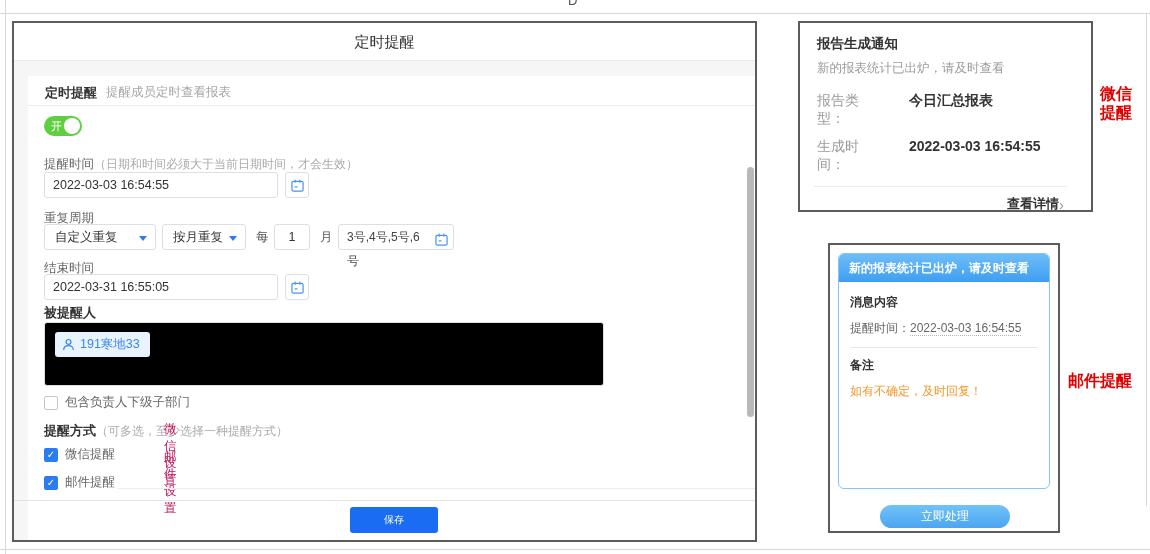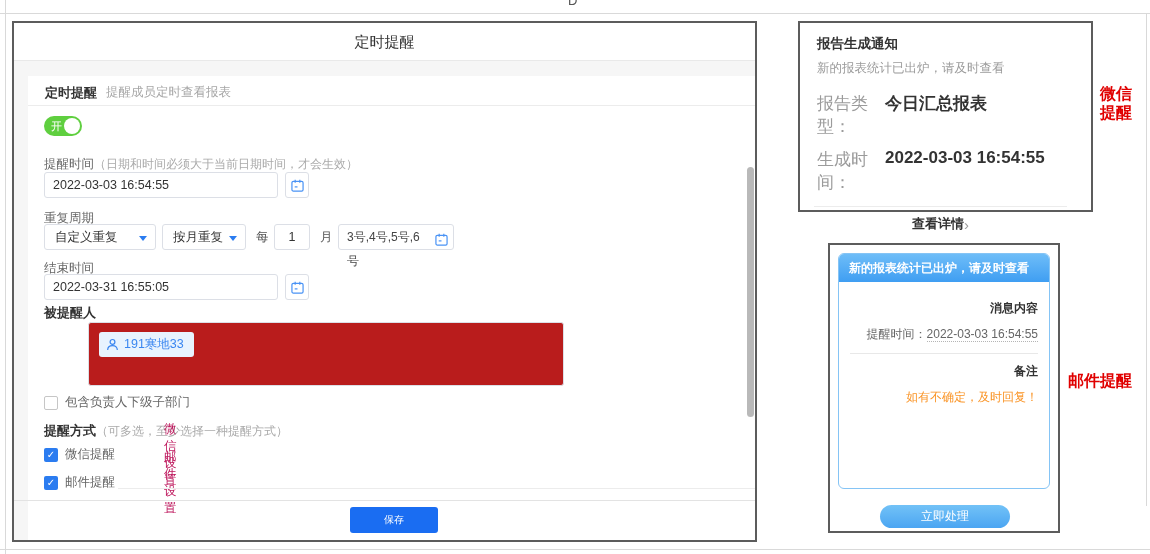--- a/index.html
+++ b/index.html
@@ -42,22 +42,22 @@
   .select { position:absolute; height:26px; border:1px solid #dcdfe6; border-radius:3px; background:#fff;
     font-size:12.5px; color:#333; line-height:24px; padding:0 22px 0 10px; }
   .select .caret { position:absolute; right:8px; top:11px; width:0; height:0;
     border-left:4px solid transparent; border-right:4px solid transparent; border-top:5px solid #2b7cf0; }
   .inline-label { position:absolute; font-size:12.5px; color:#555; line-height:26px; }
 
   .days-box { position:absolute; height:26px; border:1px solid #dcdfe6; border-radius:3px; background:#fff;
     font-size:12px; color:#444; line-height:24px; padding:0 26px 0 8px; }
   .days-box .cal { position:absolute; right:5px; top:5px; }
 
-  .member-box { position:absolute; left:16px; top:246px; width:476px; height:64px;
-    border:1px solid #dcdfe6; border-radius:3px; background:#b91c1c;margin-left:44px; }
+  .member-box { position:absolute; left:16px; top:246px; width:560px; height:64px;
+    border:1px solid #dcdfe6; border-radius:3px; background:#000000; }
   .member-tag { position:absolute; left:10px; top:9px; background:#e8f3fe; border-radius:3px;
     padding:4px 10px 4px 7px; font-size:12.5px; color:#3a86f0; display:flex; align-items:center; gap:5px; }
 
   .check-row { position:absolute; left:16px; display:flex; align-items:center; gap:7px; font-size:12.5px; color:#666; }
   .cbx { width:14px; height:14px; border-radius:2px; display:flex; align-items:center; justify-content:center; }
   .cbx.empty { border:1px solid #c6c6c6; background:#fff; }
   .cbx.checked { background:#2b7cf0; color:#fff; font-size:10px; font-weight:bold; }
   .set-link { position:absolute; left:120px; color:#be185d; font-size:12.5px; cursor:pointer; }
 
   .partial-sep { position:absolute; left:90px; right:0; top:412px; height:1px; background:#ececec; }
@@ -65,37 +65,37 @@
   .save-btn { position:absolute; left:336px; top:484px; width:88px; height:26px; background:#1a6df2;
     border:none; border-radius:3px; color:#fff; font-size:10px;
     font-family:"Liberation Sans","DejaVu Sans",sans-serif; }
   .scrollbar { position:absolute; left:733px; top:144px; width:7px; height:250px; background:#b9b9b9; border-radius:4px; }
 
   
   .wx-panel { position:absolute; left:798px; top:21px; width:295px; height:191px;
     border:2px solid #5c5c5c; background:#fff; padding:12px 27px 0 17px; }
   .wx-title { font-size:13.5px; font-weight:bold; color:#333; margin-bottom:7px; }
   .wx-sub { font-size:12.5px; color:#9b9b9b; margin-bottom:15px; }
-  .wx-row { display:flex; font-size:17px; margin-bottom:10px; }
+  .wx-row { display:flex; font-size:14px; margin-bottom:10px;gap:24px; }
   .wx-row .lbl { width:68px; color:#9b9b9b; flex:0 0 68px; }
   .wx-row .val { color:#333; font-weight:bold; }
   .wx-row .val.orange { color:#fa9426; font-weight:normal; }
   .wx-div { height:1px; background:#ececec; margin:12px -3px 0 -3px; }
-  .wx-footer { display:flex; justify-content:center; align-items:center; height:34px; }
+  .wx-footer { display:flex; justify-content:flex-end; align-items:center; height:34px; }
   .wx-footer .txt { font-size:13px; color:#333; font-weight:bold; }
   .wx-footer .chev { color:#9b9b9b; font-size:15px; }
 
   
   .mail-panel { position:absolute; left:828px; top:243px; width:232px; height:290px;
     border:2px solid #5c5c5c; background:#fff; }
   .mail-card { position:absolute; left:8px; top:8px; width:212px; height:236px;
     border:1px solid #85c4f5; border-radius:6px; background:#fff; overflow:hidden; }
   .mail-header { height:28px; background:linear-gradient(#6ebdf8,#3f9ef2); color:#fff;
     font-size:12px; font-weight:bold; line-height:28px; padding-left:10px; }
-  .mail-body { padding:18px 11px;text-align:right; }
+  .mail-body { padding:12px 11px; }
   .mail-body .b-title { font-size:12px; font-weight:bold; color:#333; margin-bottom:9px; }
   .mail-body .b-line { font-size:12px; color:#666; margin-bottom:7px; }
   .mail-body .b-time { font-size:12px; color:#666; margin-bottom:10px; }
   .mail-body .b-time .t-val { border-bottom:1px dotted #b5b5b5; }
   .mail-div { height:1px; background:#e8e8e8; margin:0 0 9px 0; }
   .mail-orange { font-size:12px; color:#fa9426; }
   .mail-btn { position:absolute; left:50px; top:260px; width:130px; height:23px; border:none;
     border-radius:12px; background:linear-gradient(#72c2f7,#4ba5f2); color:#fff; font-size:12px;
     font-family:"Liberation Sans","DejaVu Sans",sans-serif; }
 

